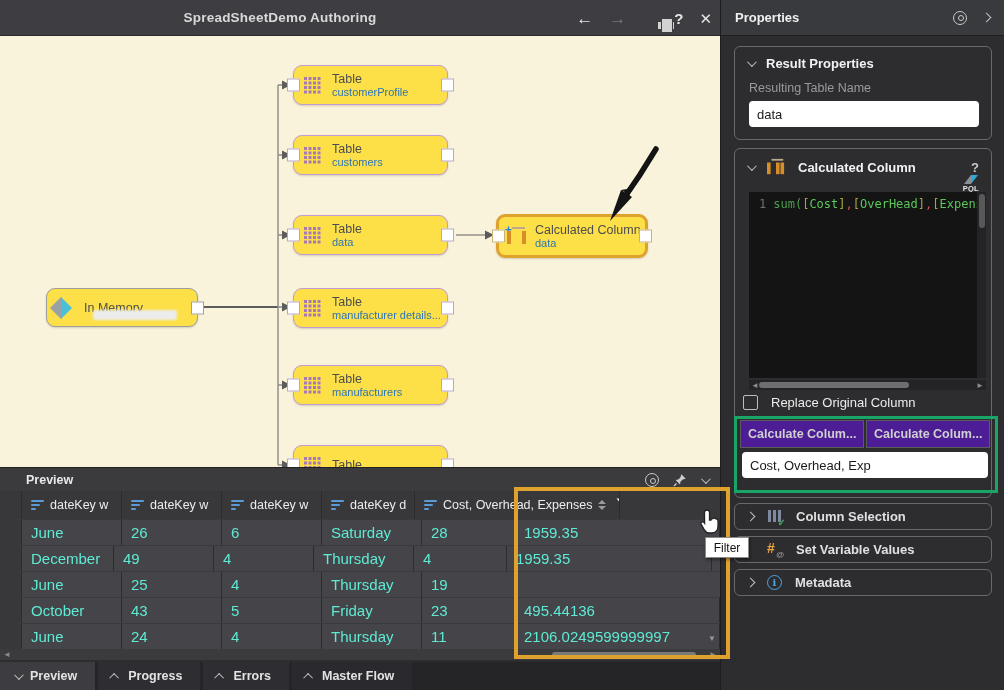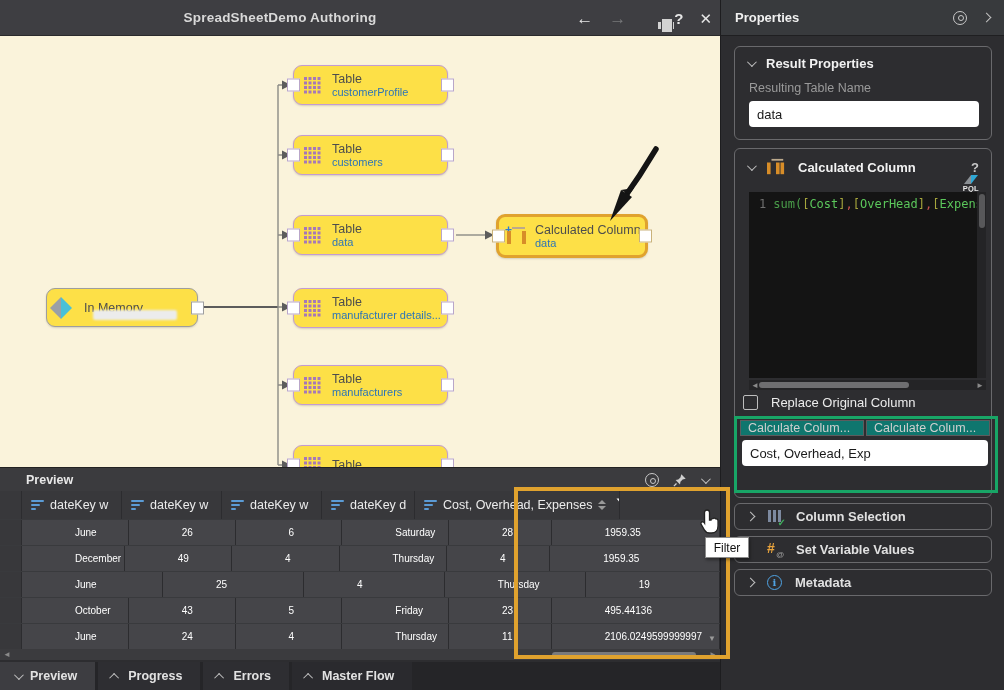--- a/index.html
+++ b/index.html
@@ -44,21 +44,21 @@
   .colicon .dash { position:absolute; left:5px; top:0; width:13px; height:2px; background:#bca98c; }
 
   
   .pv-head { position:absolute; left:0; top:467px; width:720px; height:24px; background:#3b3b3e; display:flex; align-items:center; color:#e8e8e8; font-size:12.5px; font-weight:bold; padding-left:26px; border-top:1px solid #222; }
   .pv-icons { position:absolute; right:12px; top:0; height:24px; display:flex; align-items:center; gap:14px; }
   .eye { width:14px; height:14px; border:1.5px solid #c9c9c9; border-radius:50%; position:relative; }
   .eye:before { content:""; position:absolute; left:3.5px; top:3.5px; width:4px; height:4px; border:1.5px solid #c9c9c9; border-radius:50%; }
   .grid { position:absolute; left:0; top:491px; width:720px; background:#454549; }
   .g-headrow { display:flex; height:28px; background:#38383b; }
   .g-row { display:flex; height:26px; border-top:1px solid #393a3d; background:#454549; }
-  .g-cell { color:#ffffff; font-size:10px; display:flex; align-items:center; padding-left:9px; border-right:1px solid #2c2c2f; overflow:hidden; white-space:nowrap;margin-left:44px; }
+  .g-cell { color:#5eead4; font-size:15px; display:flex; align-items:center; padding-left:9px; border-right:1px solid #2c2c2f; overflow:hidden; white-space:nowrap; }
   .g-rowhead { width:22px; background:#38383b; border-right:1px solid #2c2c2f; flex:0 0 auto; }
   .g-hcell { color:#ececec; font-size:12.5px; display:flex; align-items:center; gap:6px; padding-left:9px; border-right:1px solid #2c2c2f; overflow:hidden; white-space:nowrap; }
   .sorticon { width:13px; height:11px; position:relative; flex:0 0 auto; }
   .sorticon i { position:absolute; left:0; height:2.5px; background:#5b9bd5; border-radius:1px; }
   .sorticon i:nth-child(1){top:0;width:13px;} .sorticon i:nth-child(2){top:4px;width:9px;} .sorticon i:nth-child(3){top:8px;width:5px;}
   .spinner { margin-left:auto; display:flex; flex-direction:column; gap:2px; align-items:center; padding-right:2px; }
   .spinner i { width:0; height:0; border-left:4px solid transparent; border-right:4px solid transparent; }
   .spinner .up { border-bottom:4px solid #9a9a9a; } .spinner .dn { border-top:4px solid #9a9a9a; }
   .funnel { width:15px; height:14px; margin:0 6px 0 2px; flex:0 0 auto; }
   .hscroll { position:absolute; left:0; top:649px; width:720px; height:11px; background:#3b3b3e; }
@@ -97,21 +97,21 @@
   .editor .code { padding-top:5px; display:inline-block; }
   .tok-fn { color:#4a9e4a; } .tok-id { color:#5bc75b; } .tok-br { color:#a6a63c; } .tok-comma { color:#c75050; }
   .ed-vscroll { position:absolute; left:242px; top:43px; width:9px; height:186px; background:#242426; }
   .ed-vthumb { position:absolute; left:1.5px; top:2px; width:6px; height:34px; background:#58585a; border-radius:3px; }
   .ed-hscroll { position:absolute; left:14px; top:231px; width:237px; height:10px; background:#242426; }
   .ed-hthumb { position:absolute; left:10px; top:2px; width:150px; height:6px; background:#6e6e70; border-radius:3px; }
   .checkrow { position:absolute; left:8px; top:246px; display:flex; align-items:center; gap:13px; color:#ececec; font-size:13px; }
   .checkbox { width:15px; height:15px; border:1.5px solid #bdbdbd; border-radius:2px; background:#2d2d30; }
   .calcgrid { position:absolute; left:5px; top:271px; width:250px; }
   .cg-heads { display:flex; gap:2px; }
-  .cg-h { flex:1; background:#0f766e; border:1px solid #5c5c5e; color:#cfcfcf; font-size:12.5px; font-weight:normal; height:16px; display:flex; align-items:center; padding-left:7px; overflow:hidden; white-space:nowrap; }
+  .cg-h { flex:1; background:#4c1d95; border:1px solid #5c5c5e; color:#cfcfcf; font-size:12.5px; font-weight:bold; height:28px; display:flex; align-items:center; padding-left:7px; overflow:hidden; white-space:nowrap; }
   .cg-vals { display:flex; gap:6px; margin-top:4px; padding:0 2px; }
   .cg-vals .txtinput { flex:1; }
   .dropdown { position:relative; }
   .dropdown .tri { position:absolute; right:8px; top:11px; width:0; height:0; border-left:5px solid transparent; border-right:5px solid transparent; border-top:5px solid #8a8a8a; }
   .secbar { position:absolute; left:13px; width:258px; height:27px; border:1px solid #69696c; border-radius:6px; display:flex; align-items:center; gap:13px; padding:0 12px; color:#e0e0e0; font-size:13px; font-weight:bold; }
   .colselicon { width:16px; height:14px; position:relative; }
   .colselicon b { position:absolute; top:0; width:3px; height:12px; background:#7d8aa0; }
   .colselicon b:nth-child(1){left:1px;} .colselicon b:nth-child(2){left:6px;} .colselicon b:nth-child(3){left:11px;}
   .colselicon .ck { position:absolute; right:-3px; bottom:-4px; color:#3fae5c; font-size:10px; font-weight:bold; }
   .varicon { position:relative; width:16px; height:15px; }

